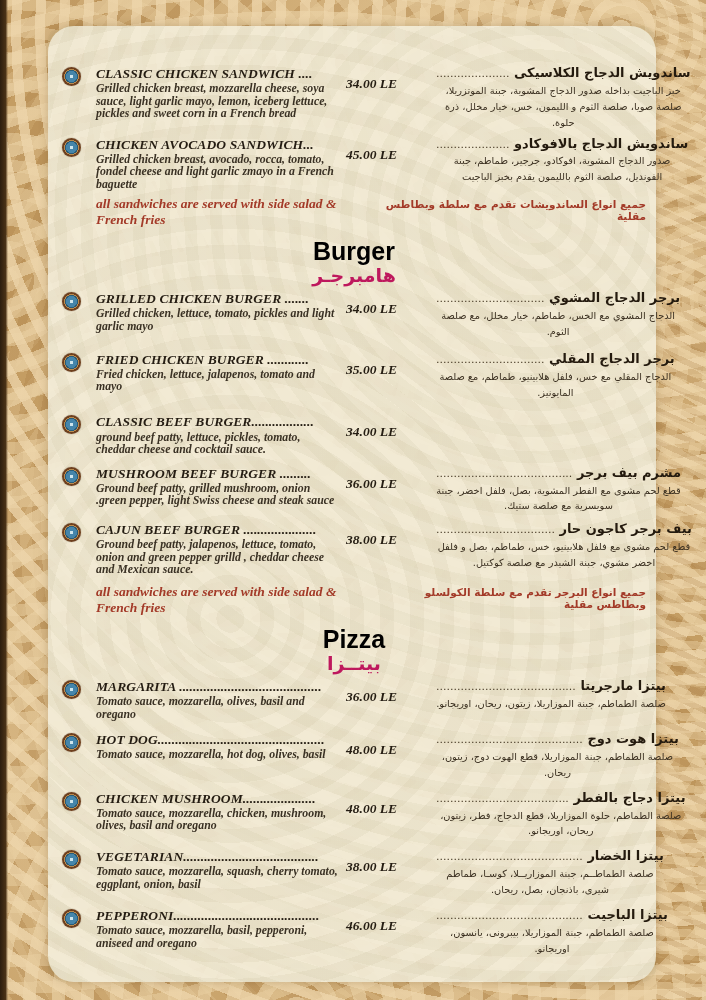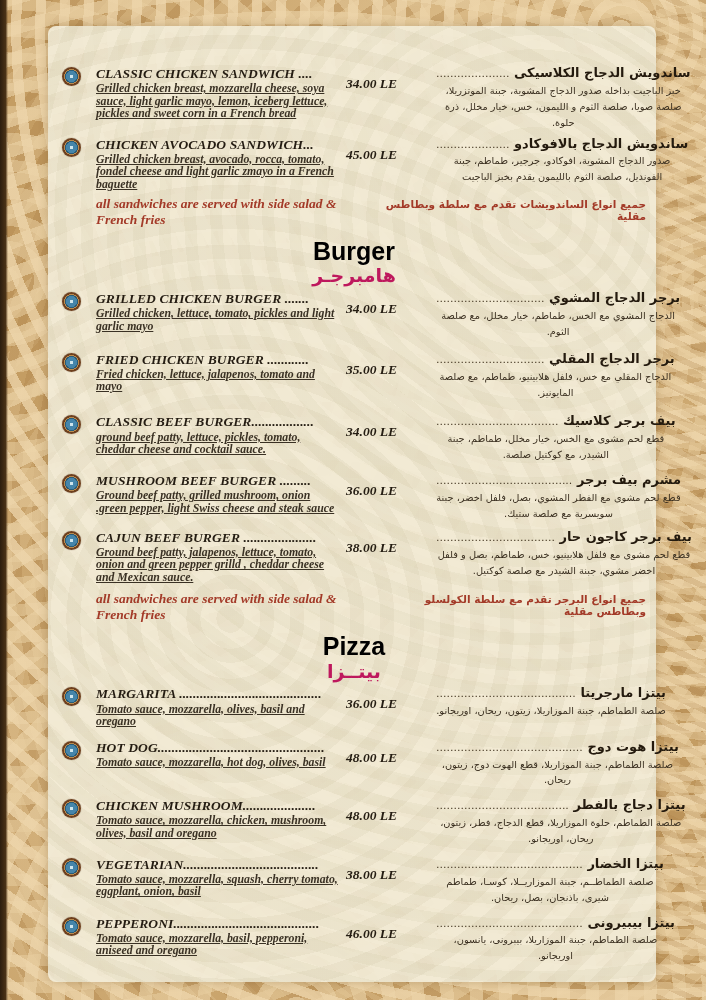--- a/index.html
+++ b/index.html
@@ -24,39 +24,39 @@
   .left-edge{position:absolute;left:0;top:0;width:8px;height:100%;
     background:linear-gradient(90deg,#2c1d0e 0%,#4a3217 70%,rgba(74,50,23,0) 100%);}
   .right-strip{position:absolute;right:0;top:0;width:50px;height:100%;
     background:
       repeating-radial-gradient(circle at 120% 30%, rgba(234,208,162,.5) 0 8px, rgba(0,0,0,0) 8px 18px),
       repeating-linear-gradient(25deg, rgba(171,127,70,.25) 0 6px, rgba(0,0,0,0) 6px 14px);}
   
   .panel{
     position:absolute;left:48px;top:26px;width:608px;height:956px;
     background:rgba(242,236,215,.93);
-    border-radius:8px;
+    border-radius:26px;
     box-shadow:0 0 10px rgba(90,60,20,.25);
   }
   .panel::before{
     content:"";position:absolute;inset:0;border-radius:14px;pointer-events:none;
     background-image:
       repeating-radial-gradient(circle at 30% 62%, rgba(150,140,90,.07) 0 14px, rgba(0,0,0,0) 14px 30px),
       repeating-radial-gradient(circle at 80% 20%, rgba(150,140,90,.06) 0 12px, rgba(0,0,0,0) 12px 26px);
   }
   .content{position:relative;padding:40px 8px 0 12px;}
 
   .item-row{display:grid;grid-template-columns:32px 246px 86px 1fr;column-gap:4px;align-items:start;}
   .bullet{
     width:19px;height:19px;border-radius:50%;margin-top:1px;margin-left:2px;
     background:radial-gradient(circle,#cfe6ee 0 1.5px,#4585aa 1.5px 5.5px,#2b5c77 5.5px 6.5px,#b98a4e 6.5px 7.5px,#6e3f1d 7.5px 9.5px,#3c2410 9.5px);
     box-shadow:0 0 1px rgba(40,20,5,.7);
   }
   .en-name{font-size:13.5px;font-weight:700;font-style:italic;color:#241c12;line-height:1.12;letter-spacing:.1px;}
-  .en-desc{font-size:11.8px;font-style:italic;font-weight:600;color:#3a3124;line-height:1.06;margin-top:1px;text-decoration:underline;}
+  .en-desc{font-size:11.8px;font-style:italic;font-weight:600;color:#3a3124;line-height:1.06;margin-top:1px;}
   .price{font-size:13.5px;font-style:italic;font-weight:700;color:#241c12;white-space:nowrap;margin-top:10px;}
   .ar-block{direction:rtl;text-align:right;padding-right:2px;}
   .ar-title{font-family:"DejaVu Sans", sans-serif;font-size:13px;font-weight:700;color:#241a0e;line-height:1.15;white-space:nowrap;overflow:hidden;}
   .ar-dots{font-weight:400;font-size:11px;color:#4a3d28;letter-spacing:1px;}
   .ar-desc{font-family:"DejaVu Sans", sans-serif;font-size:9.8px;color:#3a2f20;line-height:1.62;margin-top:2px;text-align:center;}
   .note-row{display:flex;justify-content:flex-start;align-items:baseline;padding:0 2px 0 36px;}
   .note-en{font-size:13.5px;font-style:italic;font-weight:700;color:#a33a28;}
   .note-ar{font-family:"DejaVu Sans", sans-serif;font-size:10.5px;font-weight:700;color:#a33a28;direction:rtl;}
   .sec-header{text-align:center;margin:10px 0 4px 0;}
   .sec-header .en{font-family:"Liberation Sans", sans-serif;font-size:25px;font-weight:700;color:#000000;line-height:1.05;}
@@ -139,36 +139,32 @@
       </div>
     </div>
 
     <div class="item-row mb10">
       <span class="bullet"></span>
       <div>
         <div class="en-name"><span>CLASSIC BEEF BURGER</span><span>..................</span></div>
         <div class="en-desc">ground beef patty, lettuce, pickles, tomato, cheddar cheese and cocktail sauce.</div>
       </div>
       <div class="price">34.00  LE</div>
-      <div class="ar-block">
-        <div class="ar-title"><span>بيف برجر كلاسيك</span> <span class="ar-dots">...................................</span></div>
-        <div class="ar-desc">قطع لحم مشوى مع الخس، خيار مخلل، طماطم، جبنة الشيدر، مع كوكتيل صلصة.</div>
-      </div>
     </div>
 
     <div class="item-row mb8">
       <span class="bullet"></span>
       <div>
         <div class="en-name"><span>MUSHROOM BEEF BURGER</span><span> .........</span></div>
         <div class="en-desc">Ground beef patty, grilled mushroom, onion .green pepper, light Swiss cheese and steak sauce</div>
       </div>
       <div class="price">36.00  LE</div>
       <div class="ar-block">
         <div class="ar-title"><span>مشرم بيف برجر</span> <span class="ar-dots">.......................................</span></div>
-        <div class="ar-desc">قطع لحم مشوى مع الفطر المشوي، بصل، فلفل اخضر، جبنة سويسرية مع صلصة ستيك.</div>
+        <div class="ar-desc">قطع لحم مشوى مع الفطر المشوية، بصل، فلفل اخضر، جبنة سويسرية مع صلصة ستيك.</div>
       </div>
     </div>
 
     <div class="item-row mb6">
       <span class="bullet"></span>
       <div>
         <div class="en-name"><span>CAJUN BEEF BURGER</span><span> .....................</span></div>
         <div class="en-desc">Ground beef patty, jalapenos, lettuce, tomato, onion and green pepper grilld , cheddar cheese and Mexican sauce.</div>
       </div>
       <div class="price">38.00  LE</div>
@@ -241,19 +237,19 @@
     </div>
 
     <div class="item-row mb10">
       <span class="bullet"></span>
       <div>
         <div class="en-name"><span>PEPPERONI</span><span>..........................................</span></div>
         <div class="en-desc">Tomato sauce, mozzarella, basil, pepperoni, aniseed and oregano</div>
       </div>
       <div class="price">46.00  LE</div>
       <div class="ar-block">
-        <div class="ar-title"><span>بيتزا بيبيرونى</span> <span class="ar-dots">..........................................</span></div>
+        <div class="ar-title"><span>بيتزا الباجيت</span> <span class="ar-dots">..........................................</span></div>
         <div class="ar-desc">صلصة الطماطم، جبنة الموزاريلا، بيبرونى، يانسون، اوريجانو.</div>
       </div>
     </div>
 
   </div>
 </div>
 
 </body></html>

